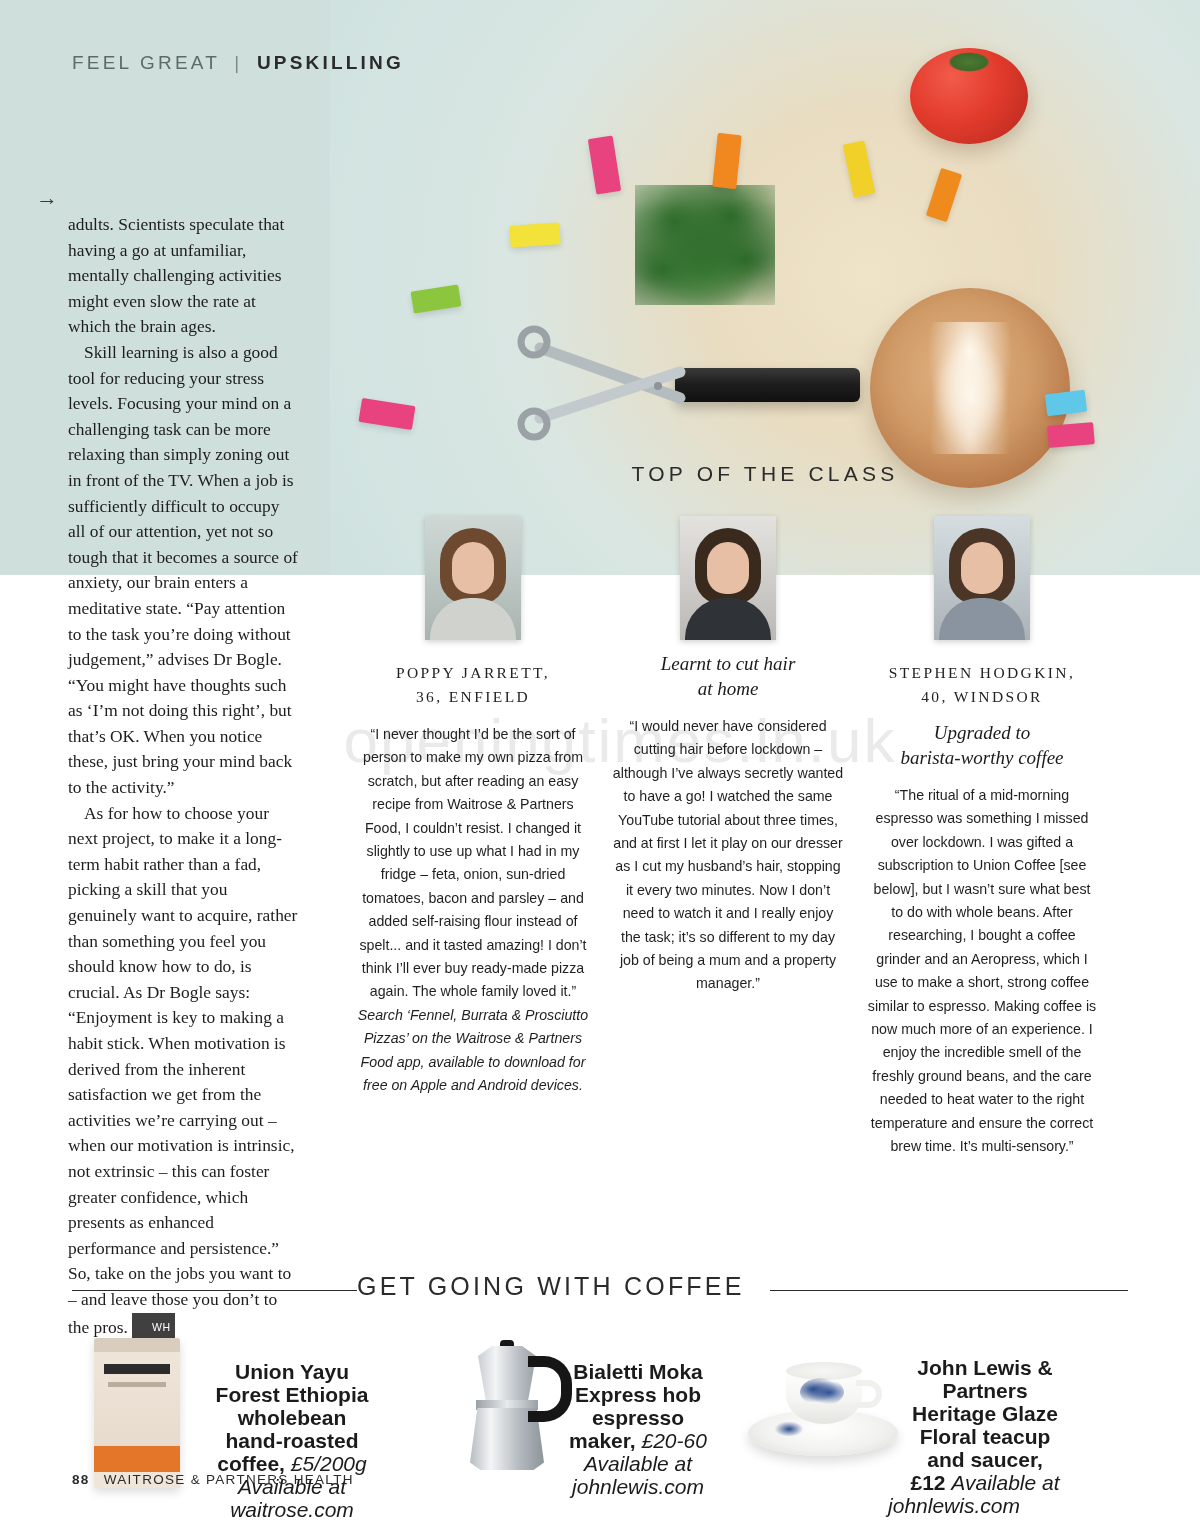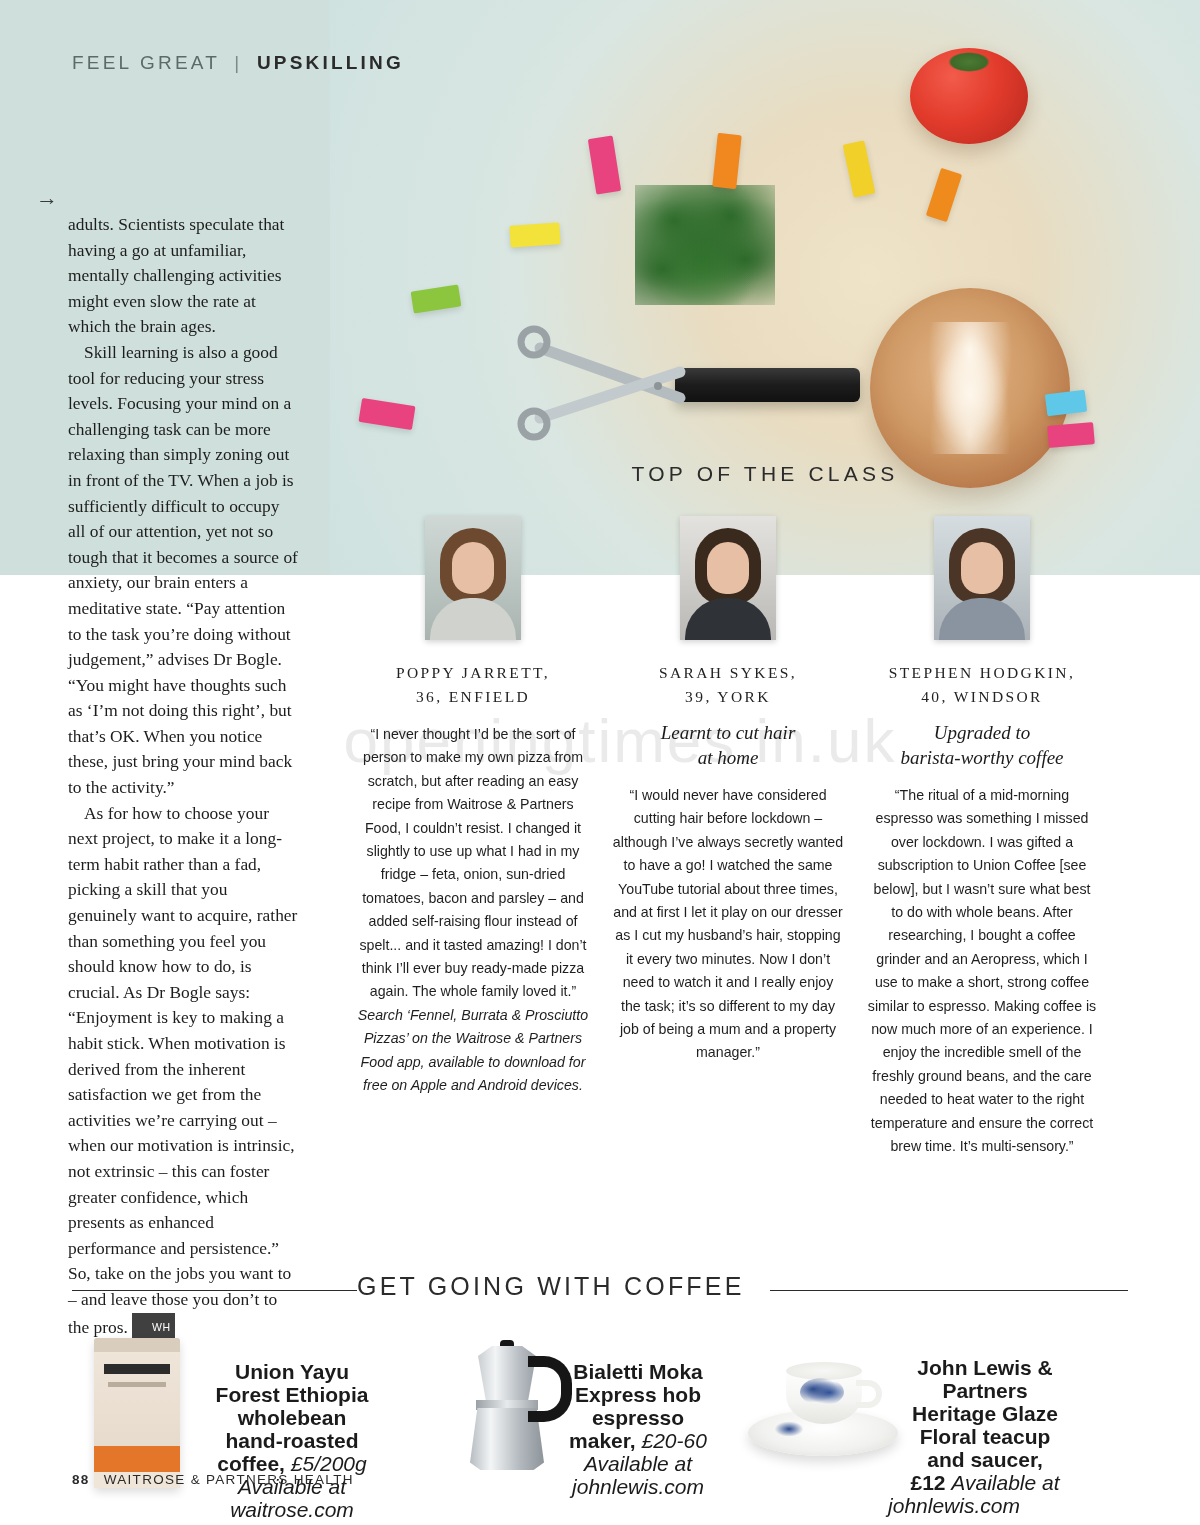--- a/index.html
+++ b/index.html
@@ -307,21 +307,20 @@
   <div class="quote">“I never thought I’d be the sort of person to make my own pizza from scratch, but after reading an easy recipe from Waitrose &amp; Partners Food, I couldn’t resist. I changed it slightly to use up what I had in my fridge – feta, onion, sun-dried tomatoes, bacon and parsley – and added self-raising flour instead of spelt... and it tasted amazing! I don’t think I’ll ever buy ready-made pizza again. The whole family loved it.”</div>
   <div class="note">Search ‘Fennel, Burrata &amp; Prosciutto Pizzas’ on the Waitrose &amp; Partners Food app, available to download for free on Apple and Android devices.</div>
 </div>
 
 <div class="profile" id="profile-1">
   <div class="photo p1">
     <div class="face hair" style="background:#3a2a1e;"></div>
     <div class="face skin"></div>
     <div class="face body" style="background:#2f3338;"></div>
   </div>
-  <div class="name">SARAH SYKES,<br>39, YORK</div>
   <div class="sub">Learnt to cut hair<br>at home</div>
   <div class="quote">“I would never have considered cutting hair before lockdown – although I’ve always secretly wanted to have a go! I watched the same YouTube tutorial about three times, and at first I let it play on our dresser as I cut my husband’s hair, stopping it every two minutes. Now I don’t need to watch it and I really enjoy the task; it’s so different to my day job of being a mum and a property manager.”</div>
   <div class="note"></div>
 </div>
 
 <div class="profile" id="profile-2">
   <div class="photo p2">
     <div class="face hair" style="background:#4a3526;"></div>
     <div class="face skin"></div>
     <div class="face body" style="background:#8a94a0;"></div>

